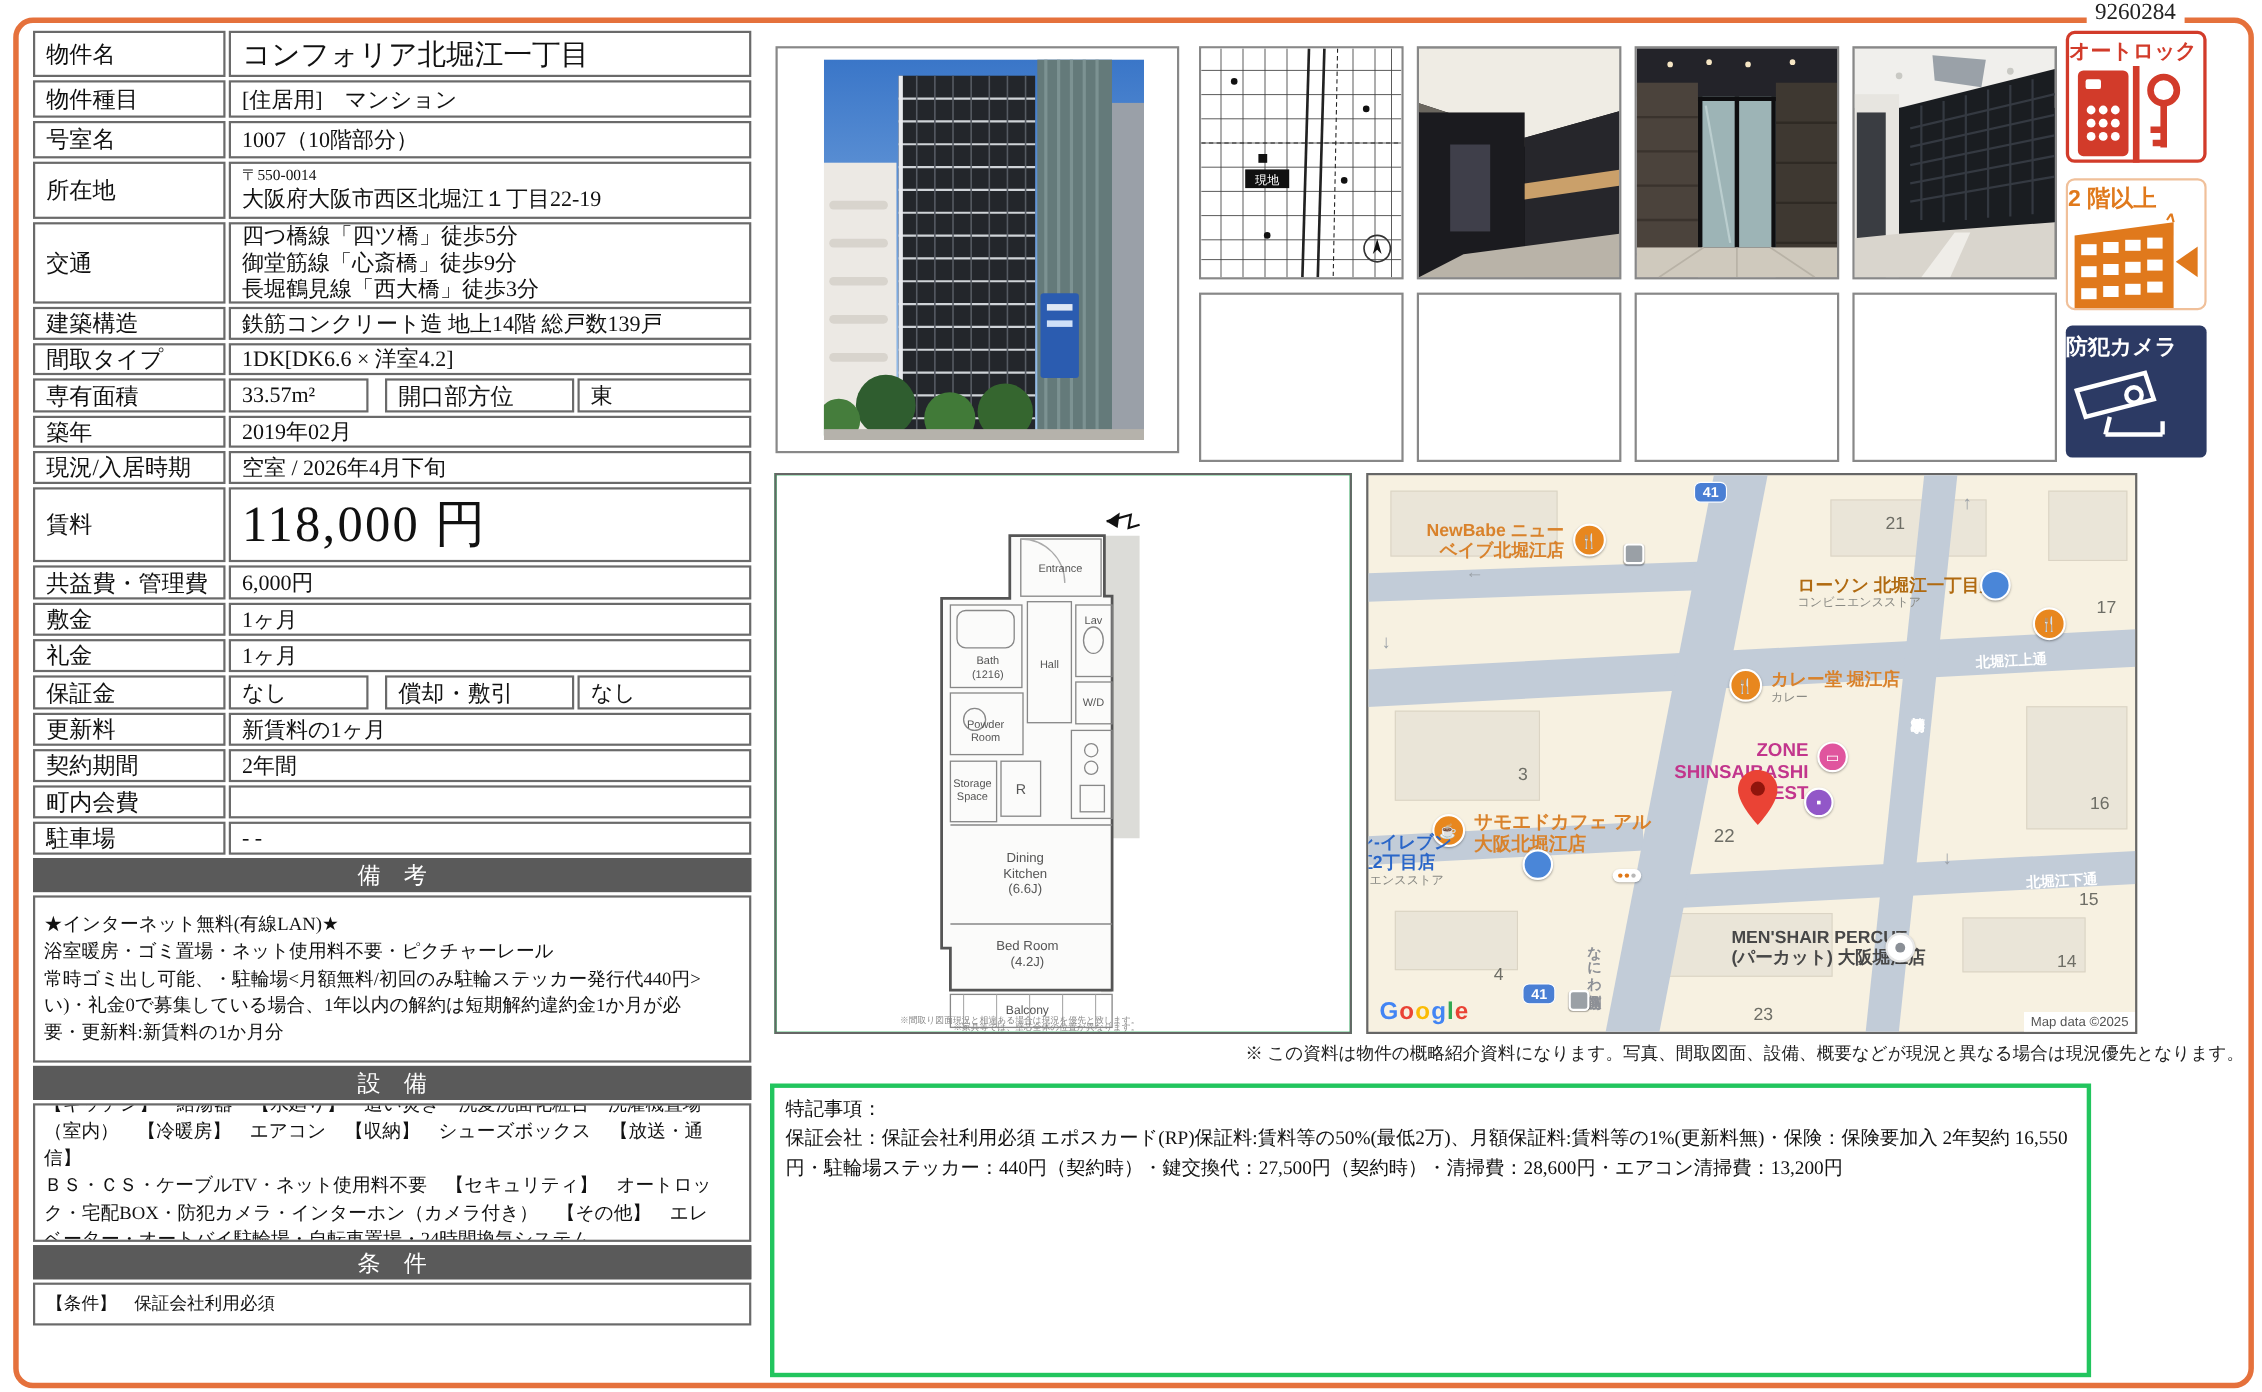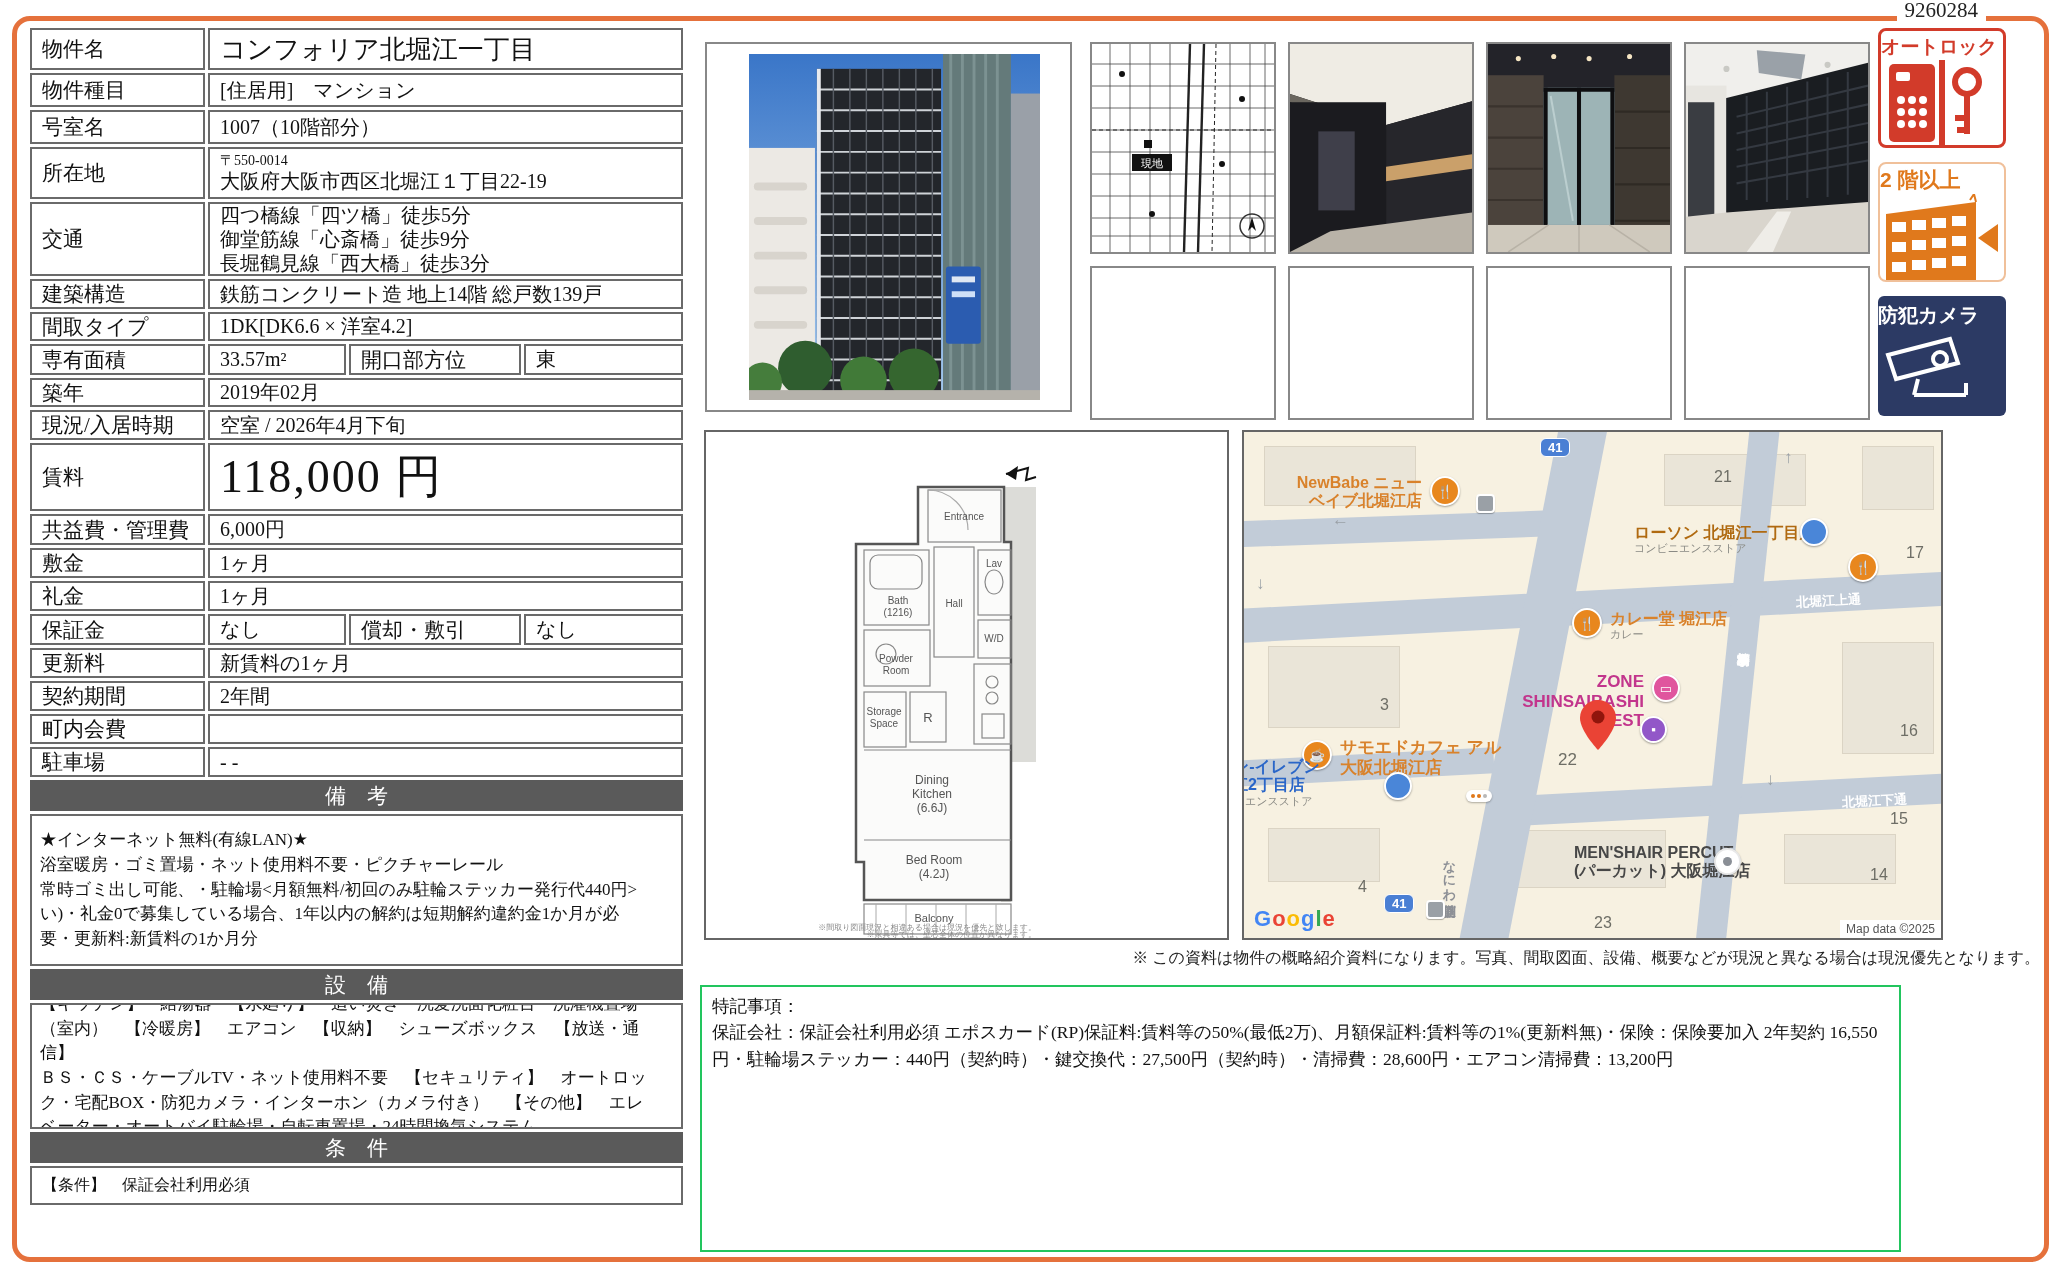--- a/index.html
+++ b/index.html
@@ -9,21 +9,21 @@
          border:5px solid #e5713c;border-radius:18px;}
   #docnum{position:absolute;top:-2px;right:70px;font-size:21px;color:#222;background:#fff;padding:0 8px;}
 
   
   #ptable{position:absolute;left:30px;top:28px;width:653px;}
   .trow{display:flex;margin-bottom:3px;}
   .cell{border:2px solid #6a6a6a;background:#fff;display:flex;align-items:center;
         padding-left:10px;box-sizing:border-box;overflow:hidden;}
   .tl{width:175px;font-size:21px;flex:none;margin-right:3px;}
   .tv{flex:1;font-size:20px;}
-  .tv2{width:138px;flex:none;margin-right:3px;}
+  .tv2{width:127px;flex:none;margin-right:15px;}
   .tl2{width:172px;flex:none;margin-right:3px;font-size:21px;}
   .col{flex-direction:column;align-items:flex-start;justify-content:center;line-height:1.2;}
   .small{font-size:14px;}
   .big-name{font-size:26px;}
   .rent{font-size:46px;letter-spacing:2px;}
   .shdr{background:#5a5a5a;color:#fff;justify-content:center;align-items:center;display:flex;
         font-size:21px;border:2px solid #5a5a5a;margin-bottom:3px;}
   .para{font-size:17px;line-height:1.45;}
 
   
@@ -64,21 +64,21 @@
   .vertical{writing-mode:vertical-rl;}
   .shield{position:absolute;background:#4a7fd4;color:#fff;font-size:13px;font-weight:bold;
           padding:1px 7px;border-radius:6px;border:1px solid #fff;}
   .arrow{position:absolute;color:#9aa0a6;font-size:17px;font-weight:bold;}
   .transit{position:absolute;width:15px;height:15px;background:#9aa0a6;border-radius:4px;
            border:2px solid #fff;box-shadow:0 1px 1px rgba(0,0,0,.3);}
   #gmark{position:absolute;left:10px;bottom:6px;font-size:22px;font-weight:bold;letter-spacing:1px;}
   #mapcopy{position:absolute;right:0;bottom:0;background:#fff;color:#555;font-size:12px;padding:2px 6px;}
 
   #caption{position:absolute;right:16px;top:948px;width:1160px;text-align:right;font-size:16px;color:#222;}
-  #tokki{position:absolute;left:700px;top:985px;width:1201px;height:267px;border:2px solid #22c55e;
+  #tokki{position:absolute;left:700px;top:985px;width:1201px;height:267px;border:4px solid #22c55e;
          box-sizing:border-box;padding:6px 10px;font-size:17.5px;line-height:1.5;}
   .fs8{font-size:8px;fill:#888;font-family:"Liberation Sans",sans-serif;}
 </style>
 </head>
 <body>
 
 <div id="page">
   <div class="frame"></div>
   <div id="docnum">9260284</div>
 

